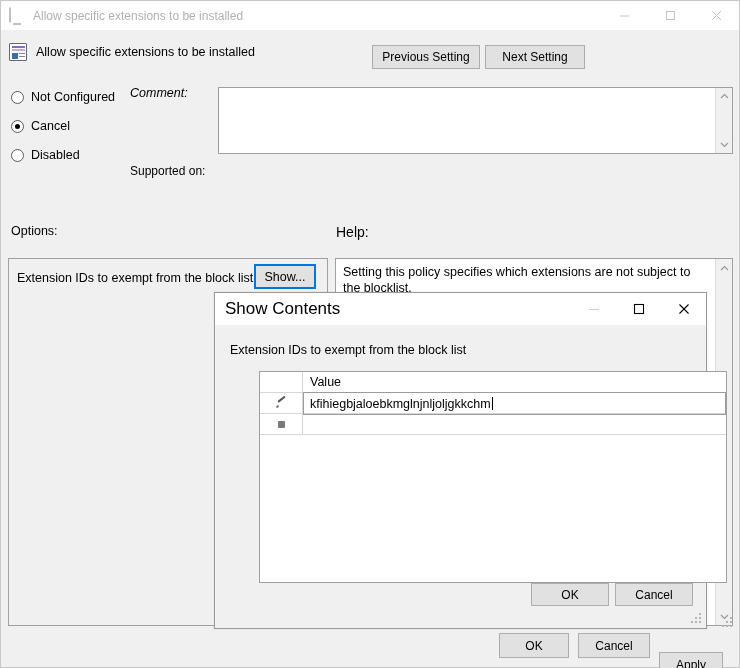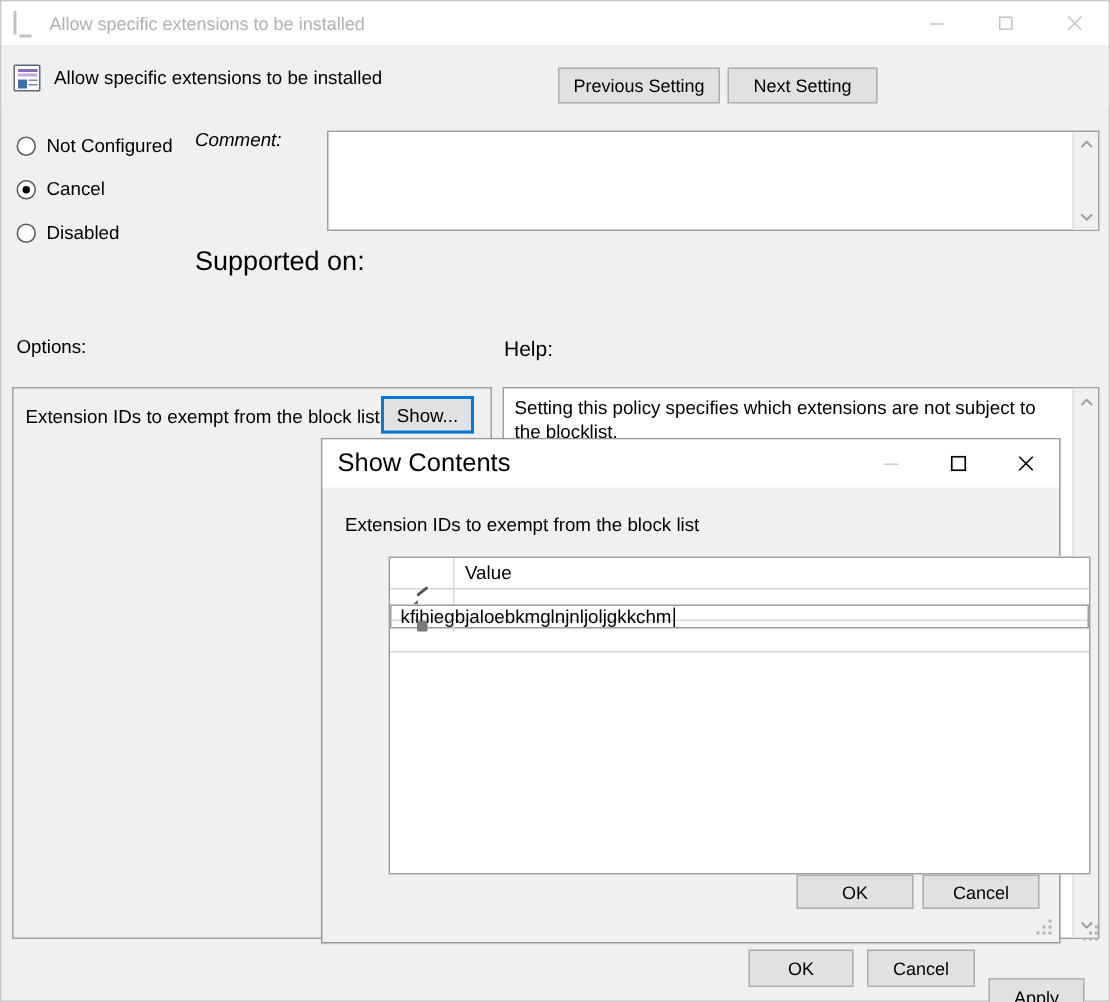--- a/index.html
+++ b/index.html
@@ -106,21 +106,21 @@
     position: relative; margin-right: 7px; flex: none;
   }
   .radio-mark.on:after {
     content: ""; position: absolute; left: 3px; top: 3px;
     width: 5px; height: 5px; border-radius: 50%; background: #000;
   }
   .radio-label { font-size: 12.5px; white-space: nowrap; }
 
   
   #label-comment      { position: absolute; left: 129px; top: 85px;  font-size: 12.5px; font-style: italic; }
-  #label-supported-on { position: absolute; left: 129px; top: 163px; font-size: 18px; }
+  #label-supported-on { position: absolute; left: 129px; top: 163px; font-size: 12px; }
 
   .textbox {
     position: absolute;
     background: #fff;
     border: 1px solid #a0a0a0;
     display: flex;
   }
   .textbox .tb-content {
     flex: 1; padding: 4px 5px; font-size: 12.5px;
     line-height: 15px; overflow: hidden; white-space: pre-wrap;
@@ -246,21 +246,21 @@
     display: flex; align-items: center; justify-content: center;
     position: relative;
   }
   .cell-value {
     flex: 1; display: flex; align-items: center;
     padding-left: 6px;
     font-size: 12.5px;
     position: relative;
   }
   .grid-header .cell-value { padding-left: 7px; }
-  .grid-row.data { border-bottom: 1px solid #d6d6d6; flex-direction: column; }
+  .grid-row.data { border-bottom: 1px solid #d6d6d6; }
   .grid-row.editing .cell-value {
     border: 1px solid #9c9c9c;
     margin: -1px 0;
     height: 23px;
     align-items: center;
   }
   .caret {
     display: inline-block; width: 1px; height: 13px;
     background: #000; margin-left: 1px;
     vertical-align: middle;

